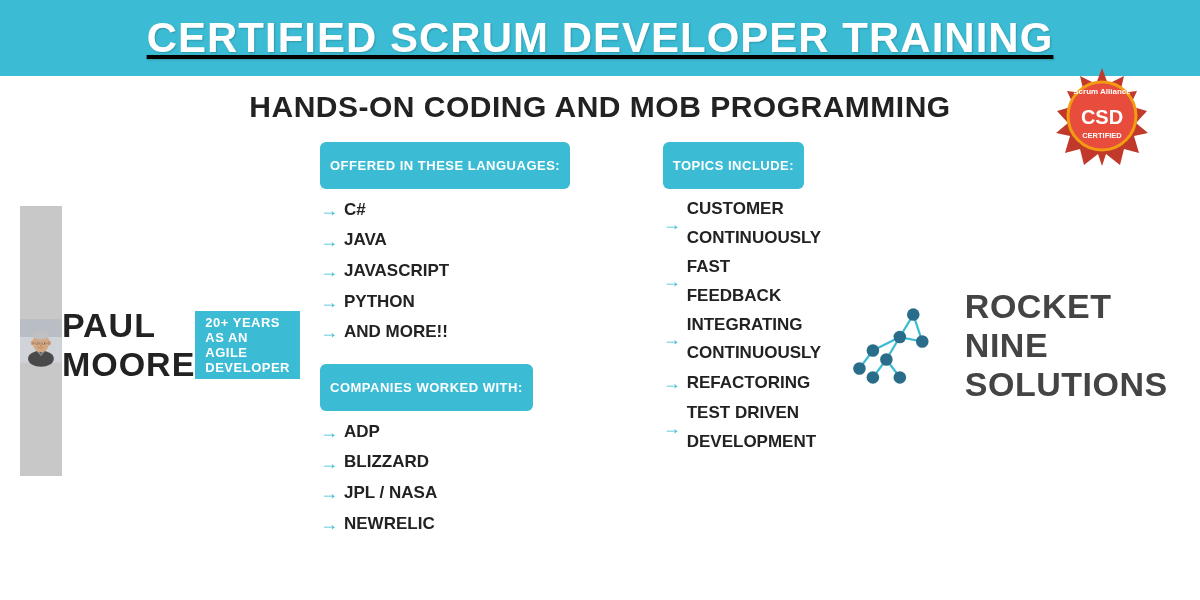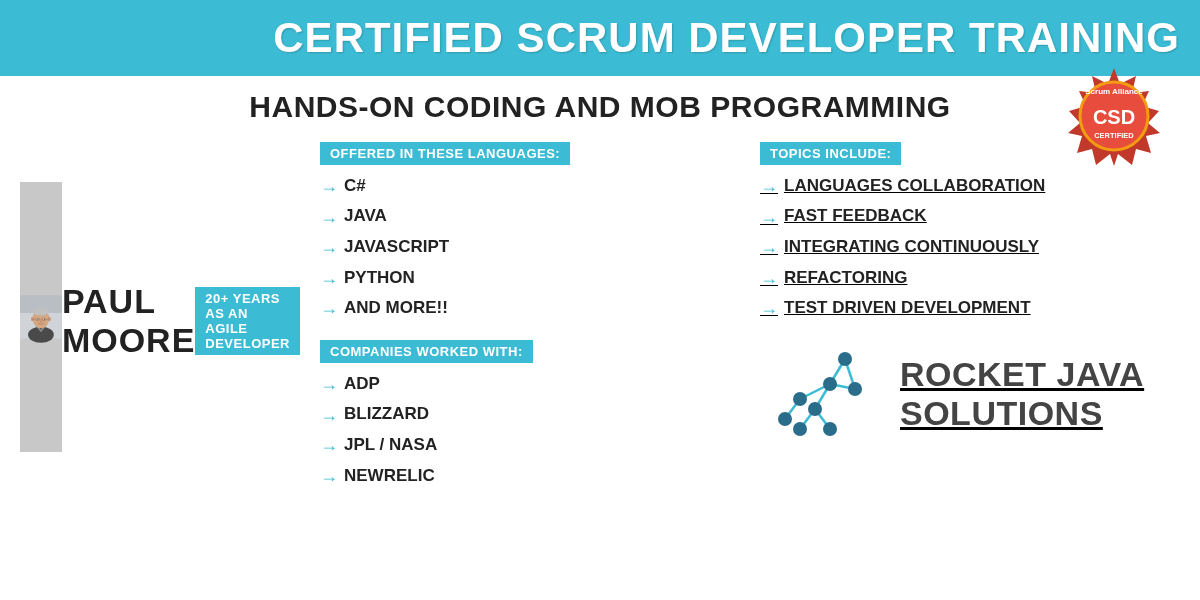--- a/index.html
+++ b/index.html
@@ -6,22 +6,23 @@
     body {
       width: 1200px;
       height: 600px;
       overflow: hidden;
       font-family: Arial, sans-serif;
       background: #fff;
     }
 
     .header-bar {
       background: #3bbcd4;
-      text-align: right;
+      text-align: center;
       padding: 14px 20px;
+      text-decoration: underline;
     }
     .header-bar h1 {
       color: #fff;
       font-size: 42px;
       font-weight: 900;
       letter-spacing: 1px;
       text-shadow: 1px 1px 2px rgba(0,0,0,0.2);
     }
 
     .subtitle-row {
@@ -32,21 +33,21 @@
     .subtitle-row h2 {
       font-size: 30px;
       font-weight: 900;
       color: #222;
       letter-spacing: 0.5px;
     }
 
     .csd-badge {
       position: absolute;
       top: -10px;
-      right: 36px;
+      right: 48px;
       width: 100px;
       height: 100px;
     }
 
     .content-area {
       display: flex;
       padding: 10px 20px 10px 20px;
       gap: 20px;
     }
 
@@ -97,32 +98,32 @@
       flex: 1;
       display: flex;
       flex-direction: column;
       gap: 16px;
     }
 
     
     .right-col {
       flex: 1;
       display: flex;
-      flex-direction: column;
-      text-decoration: underline;
+      gap: 16px;
     }
 
     .section-header {
       background: #3bbcd4;
       color: #fff;
       font-size: 13px;
       font-weight: 700;
-      padding: 4px 10px;
+      padding: 16px 10px;
       letter-spacing: 0.5px;
       display: inline-block;
+      border-radius: 6px;
     }
 
     .list-items {
       list-style: none;
       margin-top: 6px;
     }
 
     .list-items li {
       font-size: 17px;
       font-weight: 700;
@@ -285,21 +286,21 @@
 
   </div>
 
   <div class="right-col">
 
     <div>
       <span class="section-header">TOPICS INCLUDE:</span>
       <ul class="list-items">
         <li>
           <span class="arrow">→</span>
-          <span>LANGUAGES COLLABORATION</span>
+          <span>CUSTOMER CONTINUOUSLY</span>
         </li>
         <li>
           <span class="arrow">→</span>
           <span>FAST FEEDBACK</span>
         </li>
         <li>
           <span class="arrow">→</span>
           <span>INTEGRATING CONTINUOUSLY</span>
         </li>
         <li>
@@ -330,20 +331,20 @@
         <circle cx="95" cy="55" r="7" fill="#2a6d8a"></circle>
         <circle cx="70" cy="50" r="7" fill="#2a6d8a"></circle>
         <circle cx="55" cy="75" r="7" fill="#2a6d8a"></circle>
         <circle cx="70" cy="95" r="7" fill="#2a6d8a"></circle>
         <circle cx="40" cy="95" r="7" fill="#2a6d8a"></circle>
         <circle cx="40" cy="65" r="7" fill="#2a6d8a"></circle>
         <circle cx="25" cy="85" r="7" fill="#2a6d8a"></circle>
       </svg>
 
       <div>
-        <div class="logo-text">ROCKET JAVA</div>
+        <div class="logo-text">ROCKET NINE</div>
         <div class="logo-text">SOLUTIONS</div>
       </div>
     </div>
 
   </div>
 
 </div>
 
 </body></html>

